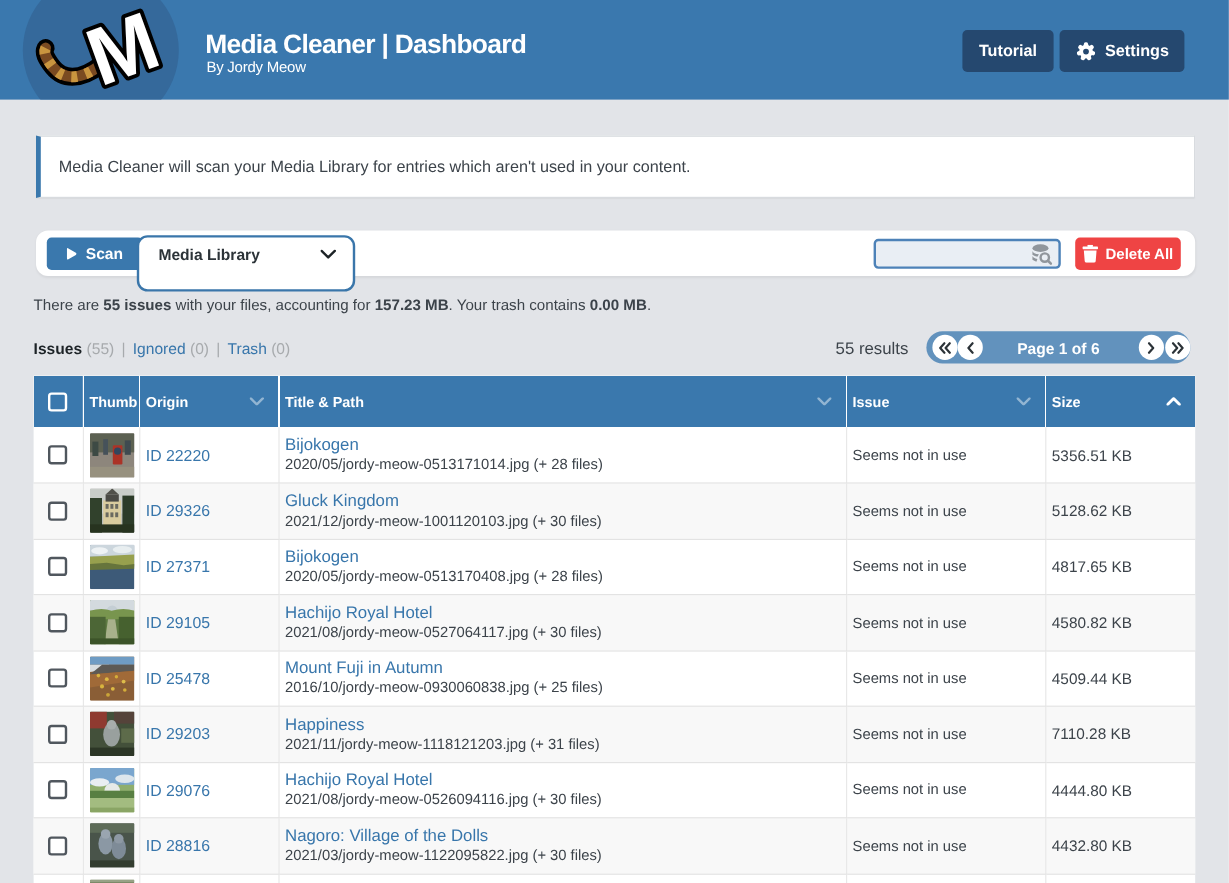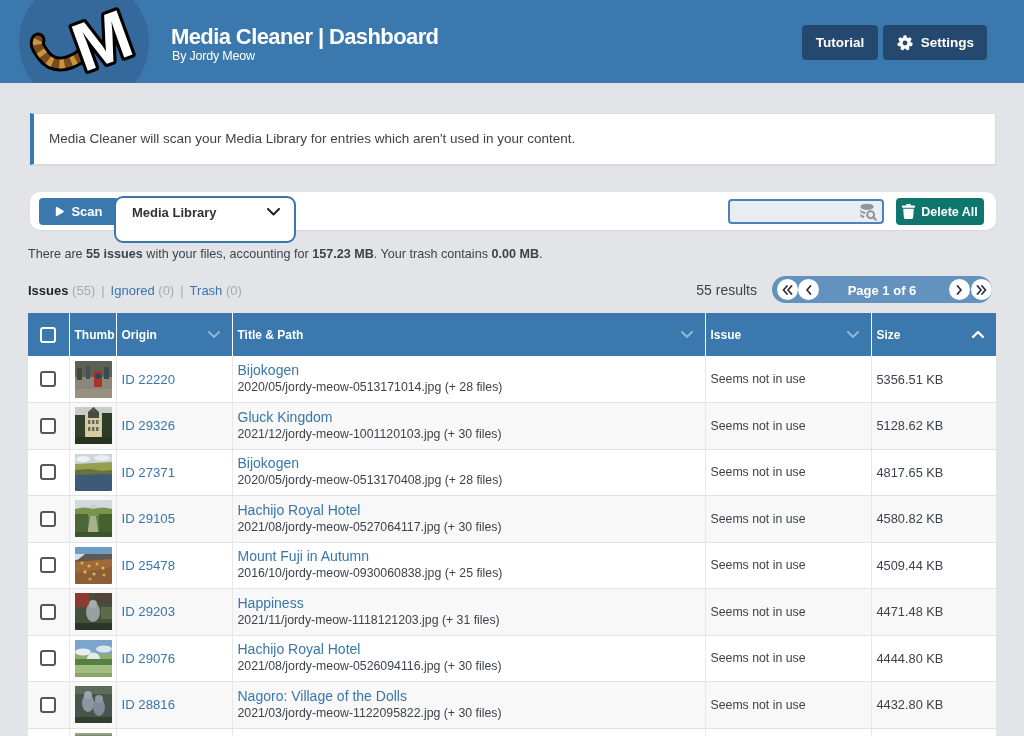--- a/index.html
+++ b/index.html
@@ -23,21 +23,21 @@
 
   
   .toolbar { position:absolute; left:30px; top:192px; width:966px; height:38px; background:#fff; border-radius:10px; box-shadow:0 1px 2px rgba(0,0,0,.06); }
   .scan-btn { position:absolute; left:9px; top:6px; width:80px; height:27px; background:#3a78ad; border-radius:4px; color:#fff; font-size:13px; font-weight:bold; display:flex; align-items:center; justify-content:center; }
   .scan-btn svg { margin-right:7px; }
   .sel { position:absolute; left:84px; top:4px; width:182px; height:47px; background:#fff; border:2px solid #3a76aa; border-radius:9px; }
   .sel span { position:absolute; left:16px; top:6.5px; font-size:13px; font-weight:bold; color:#2c3338; }
   .sel svg { position:absolute; right:14px; top:10px; }
   .search { position:absolute; left:698px; top:7px; width:156px; height:25px; background:#e9eef4; border:2px solid #4d82b8; border-radius:4px; }
   .search svg { position:absolute; right:5px; top:1.5px; }
-  .del-btn { position:absolute; left:866px; top:6px; width:88px; height:27px; background:#0f766e; border-radius:4px; color:#fff; font-size:12.5px; font-weight:bold; display:flex; align-items:center; justify-content:center; }
+  .del-btn { position:absolute; left:866px; top:6px; width:88px; height:27px; background:#ef4444; border-radius:4px; color:#fff; font-size:12.5px; font-weight:bold; display:flex; align-items:center; justify-content:center; }
   .del-btn svg { margin-right:6px; }
 
   
   .stats { position:absolute; left:28px; top:247px; font-size:12.6px; color:#3c434a; }
 
   
   .tabs { position:absolute; left:28px; top:283px; font-size:13px; color:#a7aaad; }
   .tabs .cur { color:#1d2327; font-weight:bold; }
   .tabs .sep { margin:0 6px; }
   .tabs a { color:#3876ab; text-decoration:none; }
@@ -328,21 +328,21 @@
               <rect x="0" y="30" width="37" height="7" fill="#2c3626"></rect>
               <rect x="26" y="14" width="11" height="12" fill="#5d6b4a"></rect>
             </svg>
           </td>
   <td><a class="idl">ID 29203</a></td>
   <td>
             <div class="t1">Happiness</div>
             <div class="t2">2021/11/jordy-meow-1118121203.jpg (+ 31 files)</div>
           </td>
   <td>Seems not in use</td>
-  <td class="size">4471.48 KB</td>
+  <td class="size">7110.28 KB</td>
 </tr>
 <tr>
   <td class="chk"><span class="cb"></span></td>
   <td class="thumb">
             <svg width="37" height="37" viewBox="0 0 37 37">
               <rect width="37" height="37" fill="#8fae6d"></rect>
               <rect width="37" height="14" fill="#7aa6ce"></rect>
               <ellipse cx="8" cy="12" rx="8" ry="3.5" fill="#e9eef2"></ellipse>
               <ellipse cx="29" cy="9" rx="8" ry="3.5" fill="#dde6ec"></ellipse>
               <path d="M12 19 A6.5 6.5 0 0 1 25 19 Z" fill="#e6eae8"></path>

